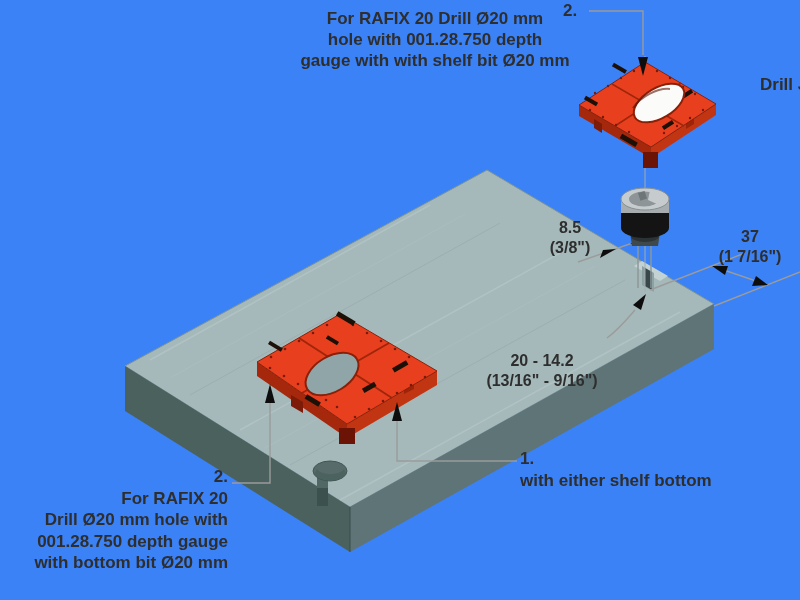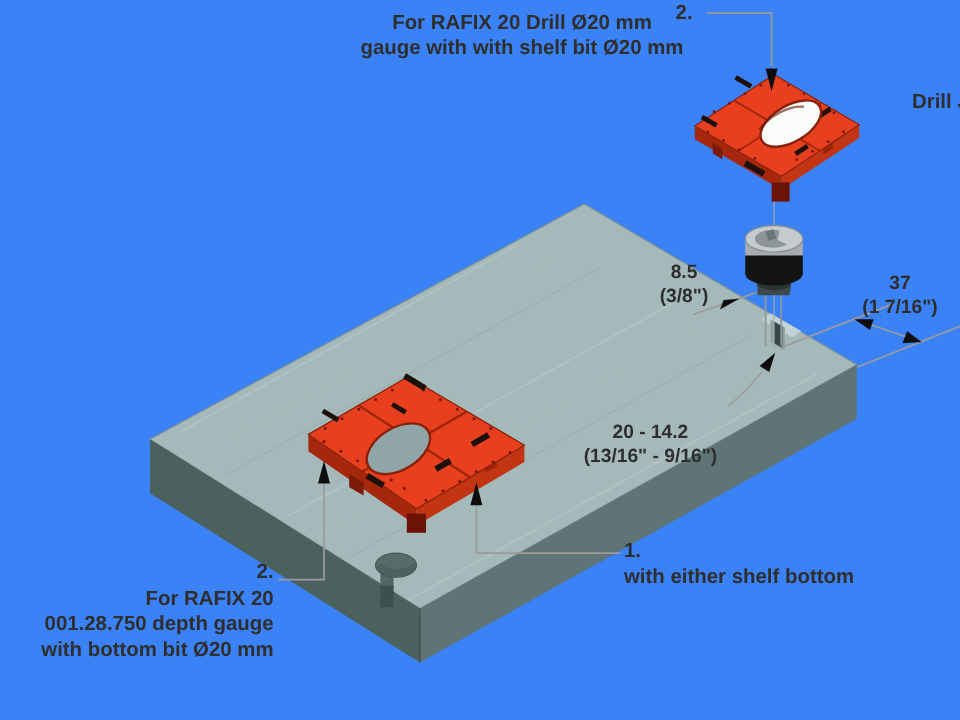--- a/index.html
+++ b/index.html
@@ -171,20 +171,21 @@
     </g>
     <ellipse cx="332" cy="374" rx="29" ry="17.5" transform="rotate(-31 332 374)" fill="#90a5a8" stroke="#8a2008" stroke-width="2"></ellipse>
   </g>
 
   <polygon points="270,384 265,403 275,403" fill="#0d0d0d"></polygon>
   <polygon points="397,402 392,421 402,421" fill="#0d0d0d"></polygon>
 </svg>
 
 <div class="txt center" style="left:278px;top:8px;width:314px;">
   <div>For RAFIX 20 Drill Ø20 mm</div>
+  <div>hole with 001.28.750 depth</div>
   <div>gauge with with shelf bit Ø20 mm</div>
 </div>
 
 <div class="txt" style="left:563px;top:0px;">2.</div>
 
 <div class="txt" style="left:728px;top:74px;margin-left:32px;">Drill Jig</div>
 
 <div class="txt dim center" style="left:518px;top:218px;width:104px;">
   <div>8.5</div>
   <div>(3/8")</div>
@@ -201,17 +202,18 @@
 </div>
 
 <div class="txt steps" style="left:520px;top:448px;">
   <div>1.</div>
   <div>with either shelf bottom</div>
 </div>
 
 <div class="txt steps right" style="left:2px;top:466px;width:226px;">
   <div>2.</div>
   <div>For RAFIX 20</div>
+  <div>Drill Ø20 mm hole with</div>
   <div>001.28.750 depth gauge</div>
   <div>with bottom bit Ø20 mm</div>
 </div>
 
 </div>
 
 </body></html>

